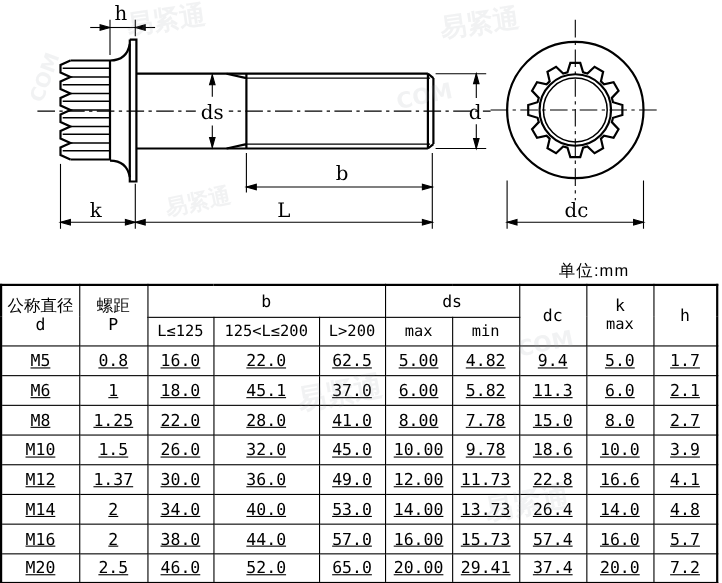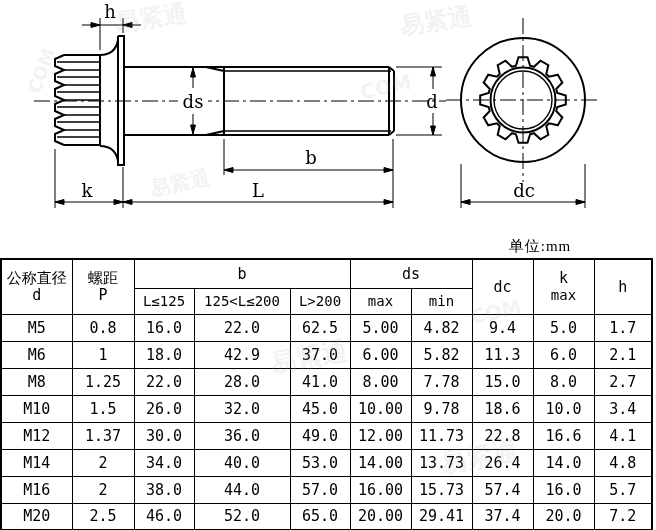--- a/index.html
+++ b/index.html
@@ -8,36 +8,36 @@
     font-family:"DejaVu Sans Mono","Liberation Mono",monospace;
     color:#000;
   }
   #stage{position:absolute;inset:0;background:#ffffff;}
   
   #drawing{position:absolute;left:0;top:0;width:656px;height:238px;}
   
   #unit-note{
     position:absolute;left:460px;top:237px;width:160px;height:20px;
     font-size:15px;letter-spacing:1px;text-align:center;
-    font-family:Liberation Serif, serif;
+    font-family:Liberation Sans, sans-serif;
   }
   
   #spec-table{
     position:absolute;left:0px;top:258px;width:541px;height:271px;
     border-collapse:collapse;table-layout:fixed;
     font-size:15px;
   }
   #spec-table th,#spec-table td{
     border:1px solid #000;text-align:center;vertical-align:middle;
     padding:0;font-weight:normal;overflow:hidden;white-space:nowrap;
   }
   #spec-table{border:2px solid #000;}
   #spec-table thead tr:first-child{height:29px;}
   #spec-table thead tr:last-child{height:26px;}
-  #spec-table tbody tr{height:27px;}
+  #spec-table tbody tr{height:27px;text-decoration:underline;}
   .cjk{font-family:"DejaVu Sans","Liberation Sans",sans-serif;font-size:15px;}
   .hdr-two-line span{display:block;line-height:1.15;}
   .subhdr{font-size:14px;}
   
   .watermark{
     position:absolute;color:#9aa0a6;opacity:0.13;pointer-events:none;
     font-family:"DejaVu Sans","Liberation Sans",sans-serif;font-weight:bold;
     white-space:nowrap;
   }
 </style>
@@ -215,21 +215,21 @@
           <td>5.00</td>
           <td>4.82</td>
           <td>9.4</td>
           <td>5.0</td>
           <td>1.7</td>
         </tr>
         <tr>
           <td>M6</td>
           <td>1</td>
           <td>18.0</td>
-          <td>42.9</td>
+          <td>45.1</td>
           <td>37.0</td>
           <td>6.00</td>
           <td>5.82</td>
           <td>11.3</td>
           <td>6.0</td>
           <td>2.1</td>
         </tr>
         <tr>
           <td>M8</td>
           <td>1.25</td>
@@ -245,21 +245,21 @@
         <tr>
           <td>M10</td>
           <td>1.5</td>
           <td>26.0</td>
           <td>32.0</td>
           <td>45.0</td>
           <td>10.00</td>
           <td>9.78</td>
           <td>18.6</td>
           <td>10.0</td>
-          <td>3.4</td>
+          <td>3.9</td>
         </tr>
         <tr>
           <td>M12</td>
           <td>1.37</td>
           <td>30.0</td>
           <td>36.0</td>
           <td>49.0</td>
           <td>12.00</td>
           <td>11.73</td>
           <td>22.8</td>

